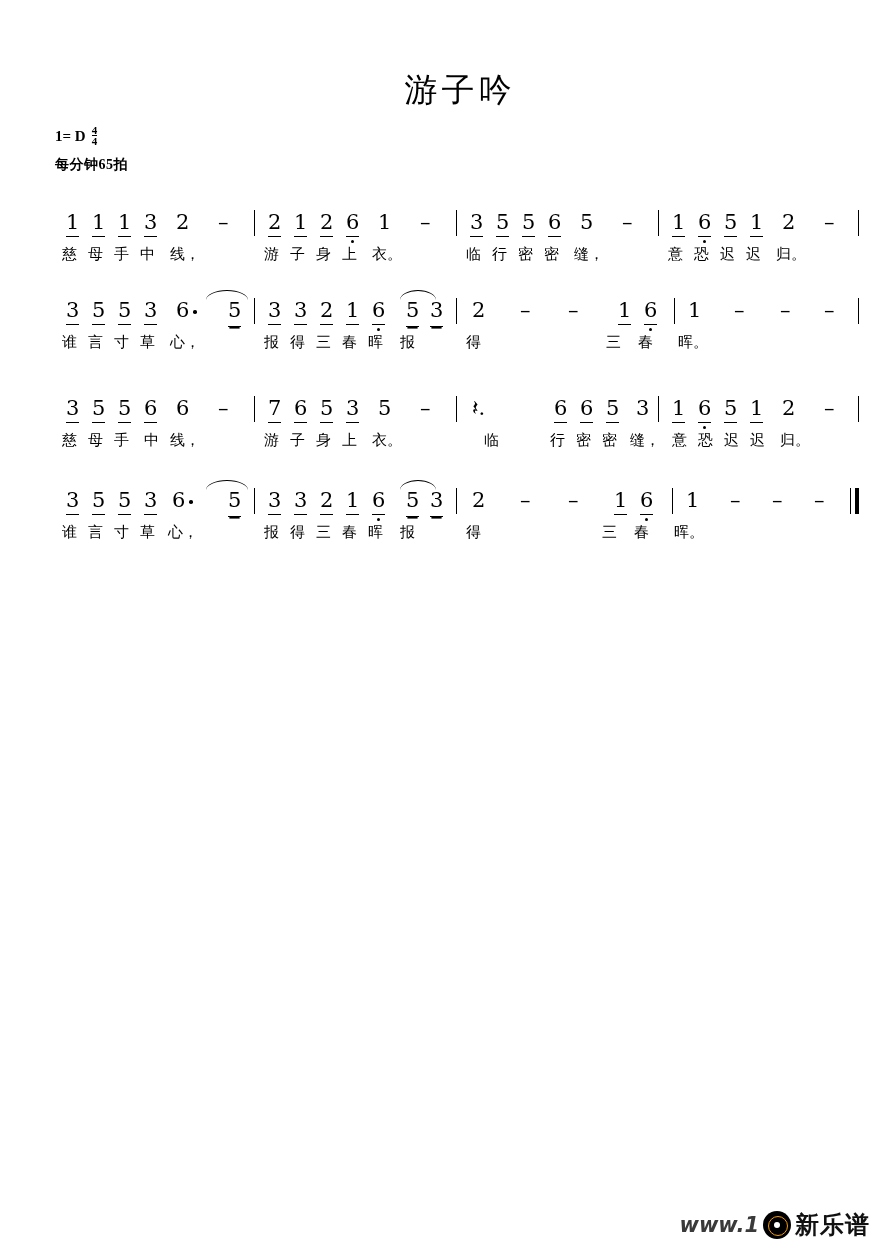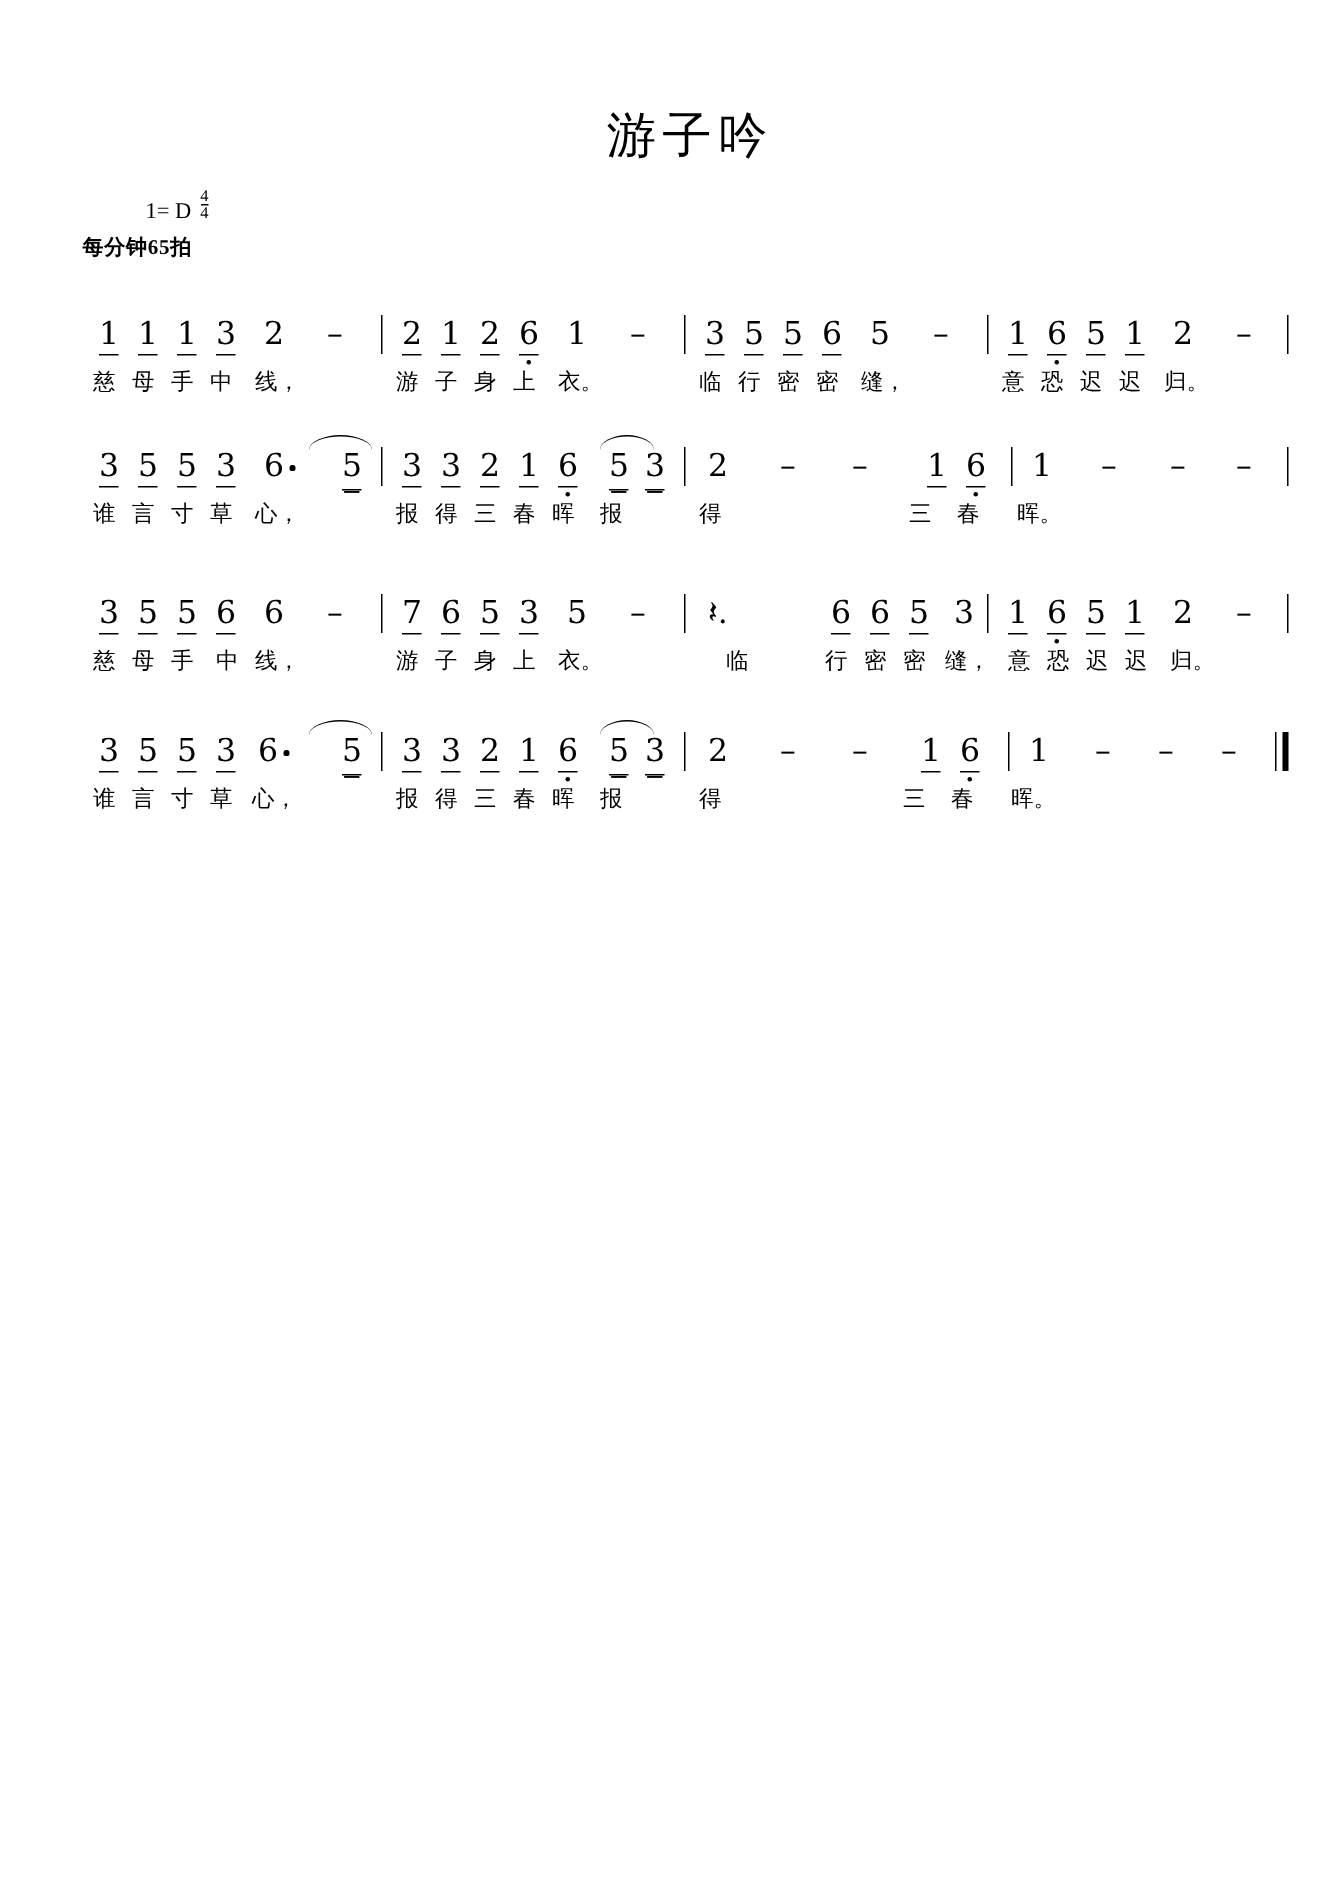--- a/index.html
+++ b/index.html
@@ -37,24 +37,23 @@
   
   .keyblock {
     position: absolute;
     left: 55px;
     top: 128px;
     font-size: 15px;
     font-family: "Liberation Serif", serif;
   }
   .keyline {
     display: flex;
-    align-items: flex-end;
-    font-weight: normal;
+    align-items: flex-start;
+    font-weight: bold;
     height: 22px;
-    margin-left: 42px;
   }
   .keyline .kt { font-size: 15px; letter-spacing: 0px; }
   .meter {
     display: inline-block;
     margin-left: 6px;
     position: relative;
     top: -3px;
     font-size: 11px;
     line-height: 10px;
     text-align: center;
@@ -430,14 +429,19 @@
           <div class="ly" style="left: 310px;">晖</div>
           <div class="ly" style="left: 342px;">报</div>
           <div class="ly" style="left: 408px;">得</div>
           <div class="ly" style="left: 544px;">三</div>
           <div class="ly" style="left: 576px;">春</div>
           <div class="ly" style="left: 616px;">晖。</div>
         </div>
       </div>
     </div>
 
+  <div class="watermark">
+    <span class="wm-url">www.1</span>
+    <span class="wm-disc"></span>
+    <span class="wm-name">新乐谱</span>
+  </div>
 
 </div>
 
 </body></html>

